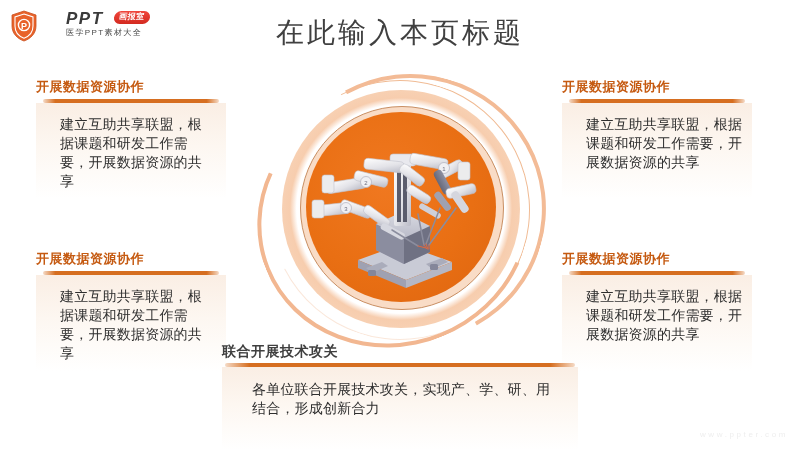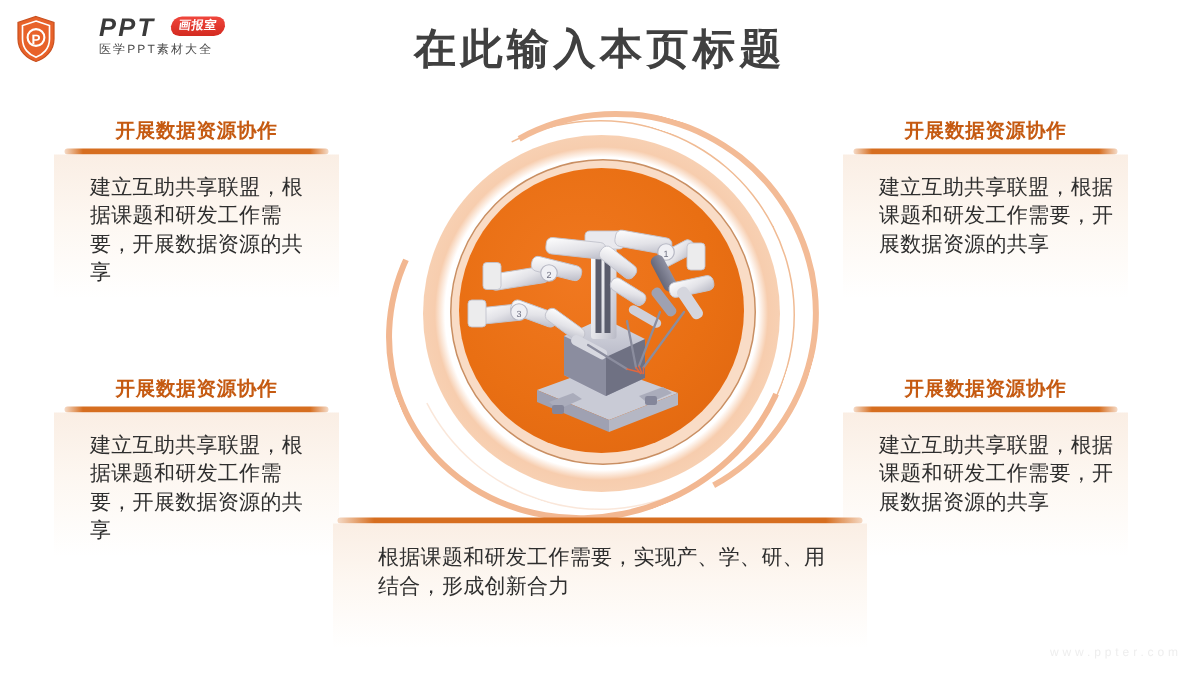--- a/index.html
+++ b/index.html
@@ -77,32 +77,32 @@
   }
 
   
   .page-title {
     position: absolute;
     left: 0;
     top: 16px;
     width: 800px;
     text-align: center;
     font-size: 28px;
-    font-weight: bold;
+    font-weight: normal;
     color: #404040;
     letter-spacing: 3px;
     line-height: 34px;
   }
 
   
   .card {
     position: absolute;
   }
   .card-head {
-    text-align: center;
+    text-align: left;
     font-size: 13px;
     font-weight: bold;
     color: #c55a11;
     line-height: 18px;
     letter-spacing: 0.5px;
     white-space: nowrap;
   }
   .card-head.dark {
     color: #404040;
     font-size: 14px;
@@ -370,19 +370,20 @@
 
 <div class="card card-r" id="card-bottom-right">
   <div class="card-head">开展数据资源协作</div>
   <div class="card-rule"></div>
   <div class="card-body-wrap">
     <div class="card-text">建立互助共享联盟，根据课题和研发工作需要，开展数据资源的共享</div>
   </div>
 </div>
 
 <div class="card card-b" id="card-bottom-center">
-  <div class="card-rule"></div>
-  <div class="card-body-wrap">
-    <div class="card-text">根据课题和研发工作需要，实现产、学、研、用结合，形成创新合力</div>
+  <div class="card-head dark">联合开展技术攻关</div>
+  <div class="card-rule"></div>
+  <div class="card-body-wrap">
+    <div class="card-text">各单位联合开展技术攻关，实现产、学、研、用结合，形成创新合力</div>
   </div>
 </div>
 
 <div class="watermark">www.ppter.com</div>
 
 </body></html>

